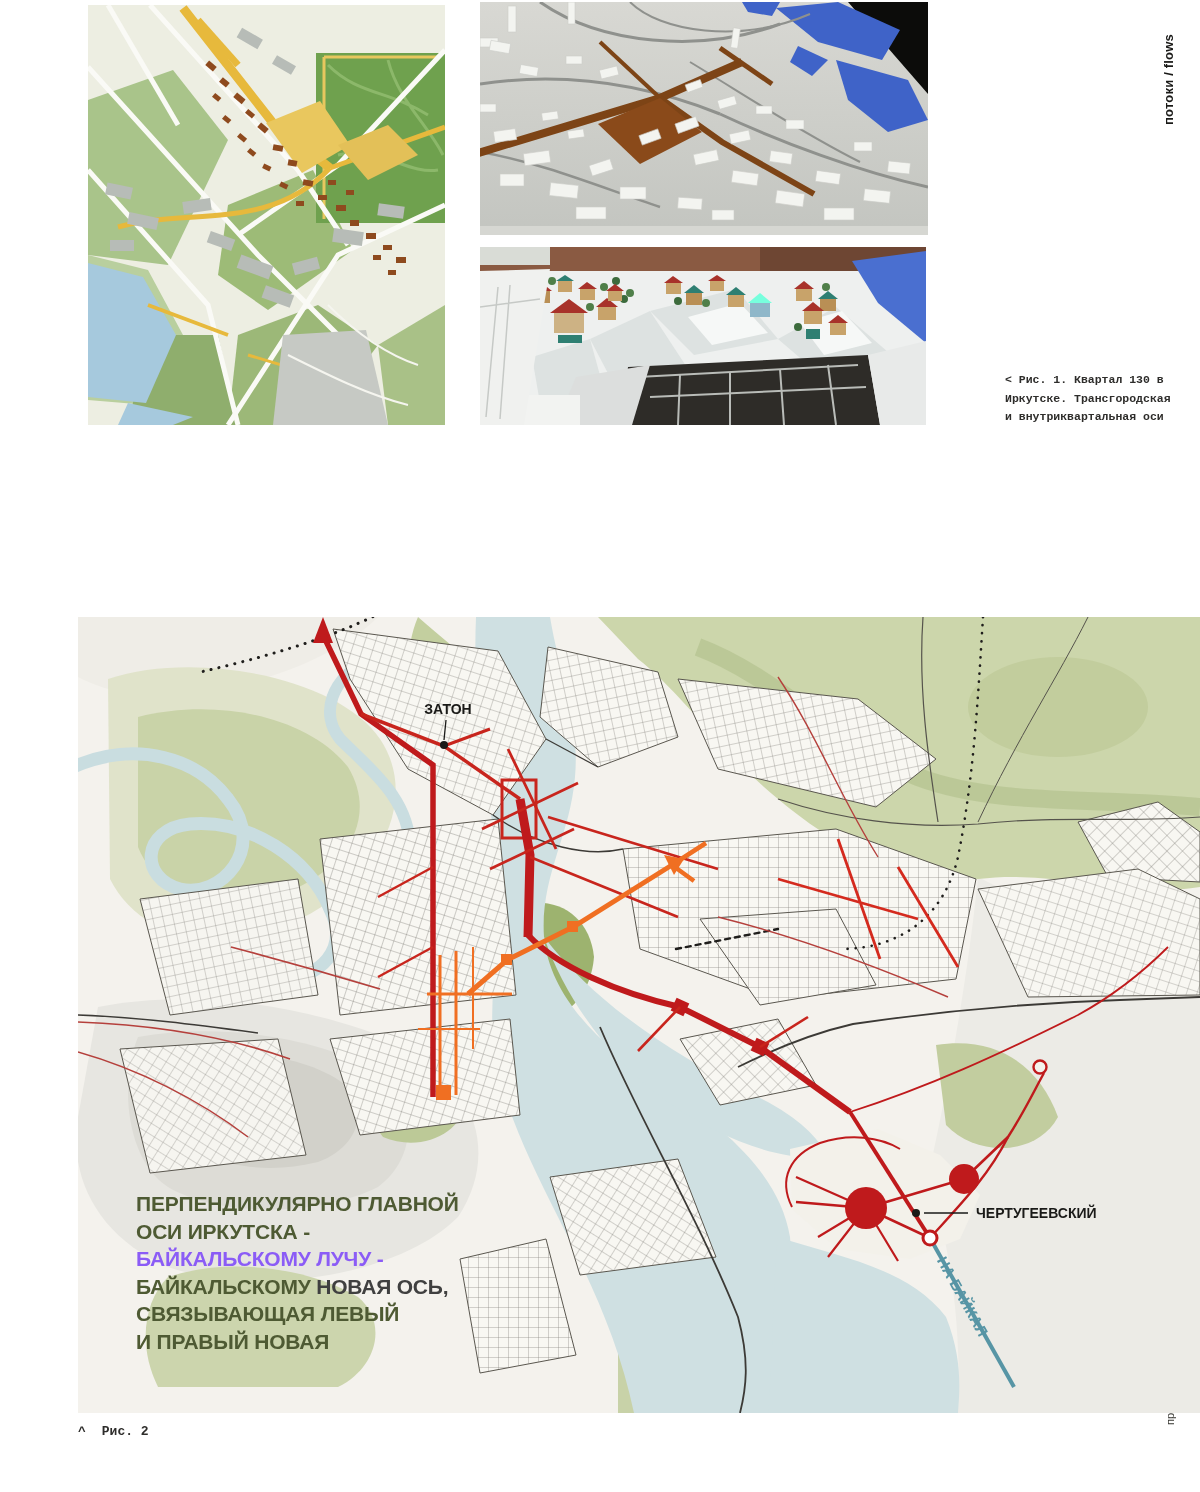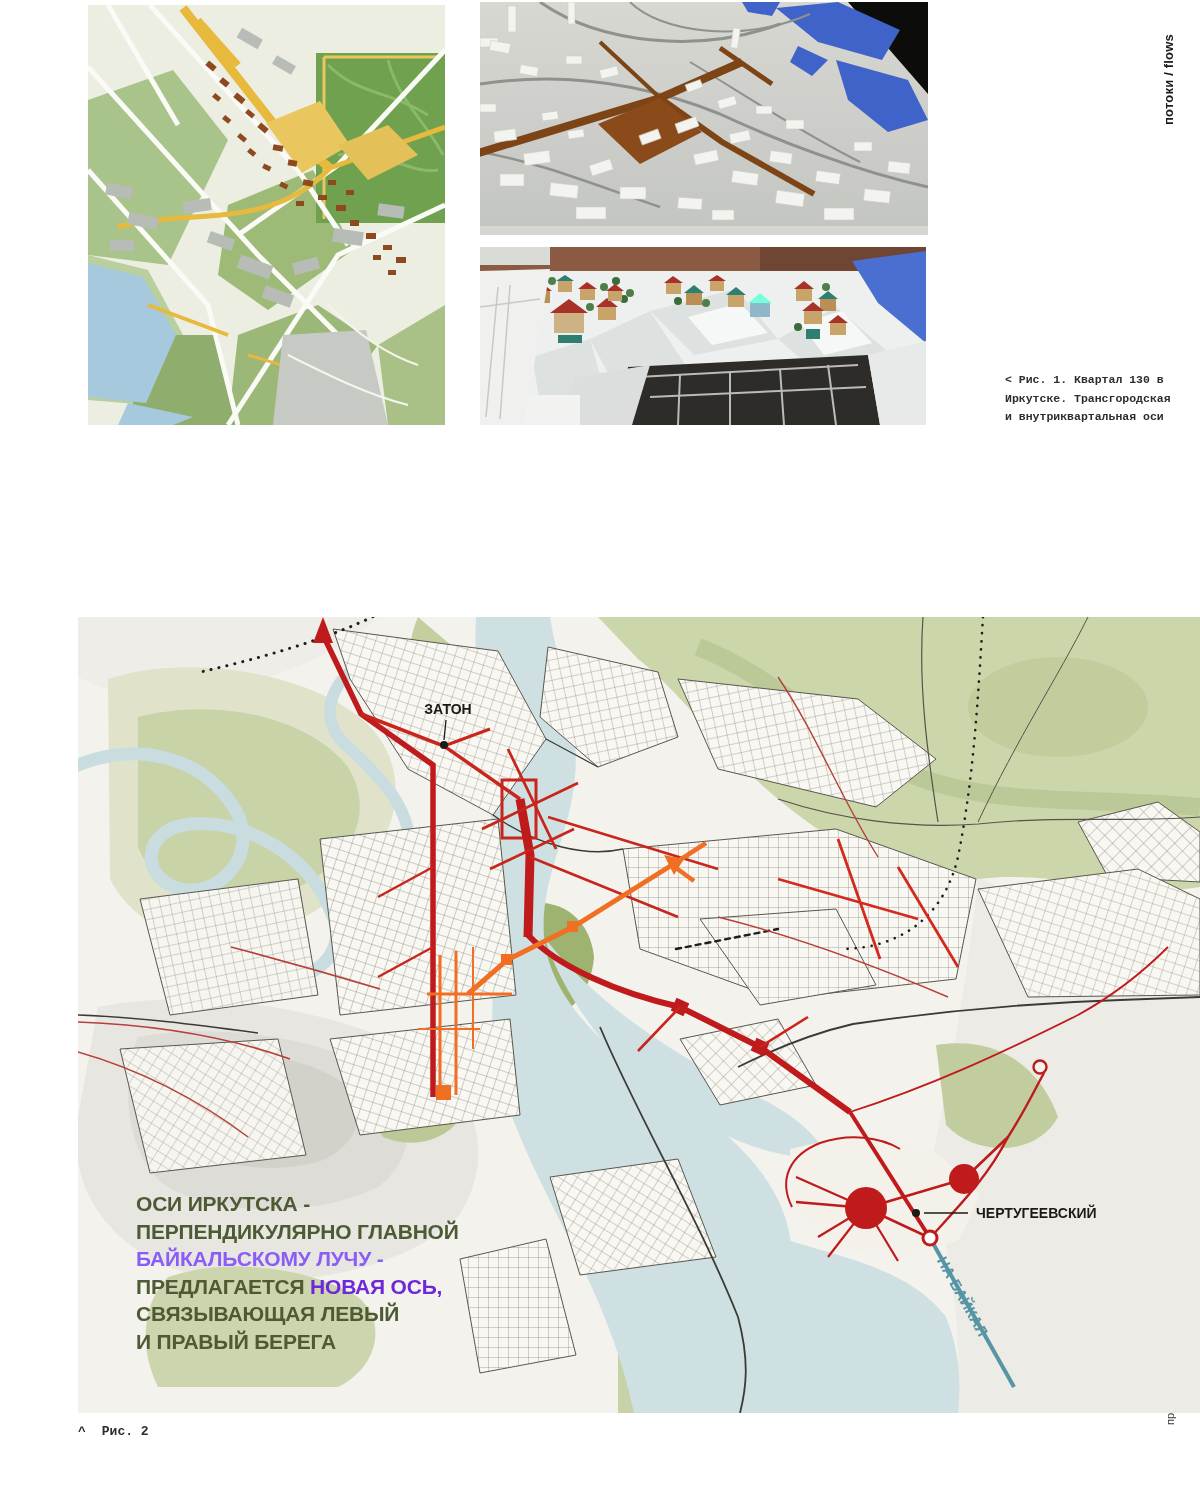--- a/index.html
+++ b/index.html
@@ -25,21 +25,21 @@
   #journal{left:1070px;top:1334px;width:200px;font-size:11px;color:#35342f;}
   
   #fig2-map{left:78px;top:610px;width:1122px;height:950px;margin-top:7px;}
   
   #statement{
     left:136px;top:1190px;width:330px;
     font-size:21px;font-weight:bold;line-height:27.5px;letter-spacing:-0.2px;
   }
   #statement .olive{color:#4e5a33;}
   #statement .red{color:#8b5cf6;}
-  #statement .orange{color:#6d28d9;}
+  #statement .orange{color:#404040;}
   
   #fig2-caption{
     left:78px;top:1424px;
     font-family:"Liberation Mono", monospace;
     font-size:13px;font-weight:bold;color:#2e2d2b;text-align:center;
   }
   #fig2-caption .marker{margin-right:16px;}
   svg{display:block;}
   svg text{font-family:"Liberation Sans", sans-serif;}
 </style>
@@ -503,25 +503,25 @@
     <circle cx="366" cy="128" r="4"></circle>
     <circle cx="838" cy="596" r="4"></circle>
     <line x1="846" y1="596" x2="890" y2="596" stroke="#1a1a18" stroke-width="1.3"></line>
     <text x="898" y="601">ЧЕРТУГЕЕВСКИЙ</text>
     <text transform="translate(880,682) rotate(61)" text-anchor="middle" fill="#5795a5" font-size="15">НА БАЙКАЛ</text>
   </g>
 </svg>
 </div>
 
 <div class="abs" id="statement">
+  <div><span class="olive">ПЕРПЕНДИКУЛЯРНО ГЛАВНОЙ</span></div>
   <div><span class="olive">ОСИ ИРКУТСКА -</span></div>
-  <div><span class="olive">ПЕРПЕНДИКУЛЯРНО ГЛАВНОЙ</span></div>
   <div><span class="red">БАЙКАЛЬСКОМУ ЛУЧУ -</span></div>
   <div>
-    <span class="olive">ПРЕДЛАГАЕТСЯ </span><span class="orange">НОВАЯ ОСЬ,</span>
+    <span class="olive">БАЙКАЛЬСКОМУ </span><span class="orange">НОВАЯ ОСЬ,</span>
   </div>
   <div><span class="olive">СВЯЗЫВАЮЩАЯ ЛЕВЫЙ</span></div>
-  <div><span class="olive">И ПРАВЫЙ БЕРЕГА</span></div>
+  <div><span class="olive">И ПРАВЫЙ НОВАЯ</span></div>
 </div>
 
 <div class="abs" id="fig2-caption">
   <span class="marker">^</span><span>Рис. 2</span>
 </div>
 
 </body></html>

